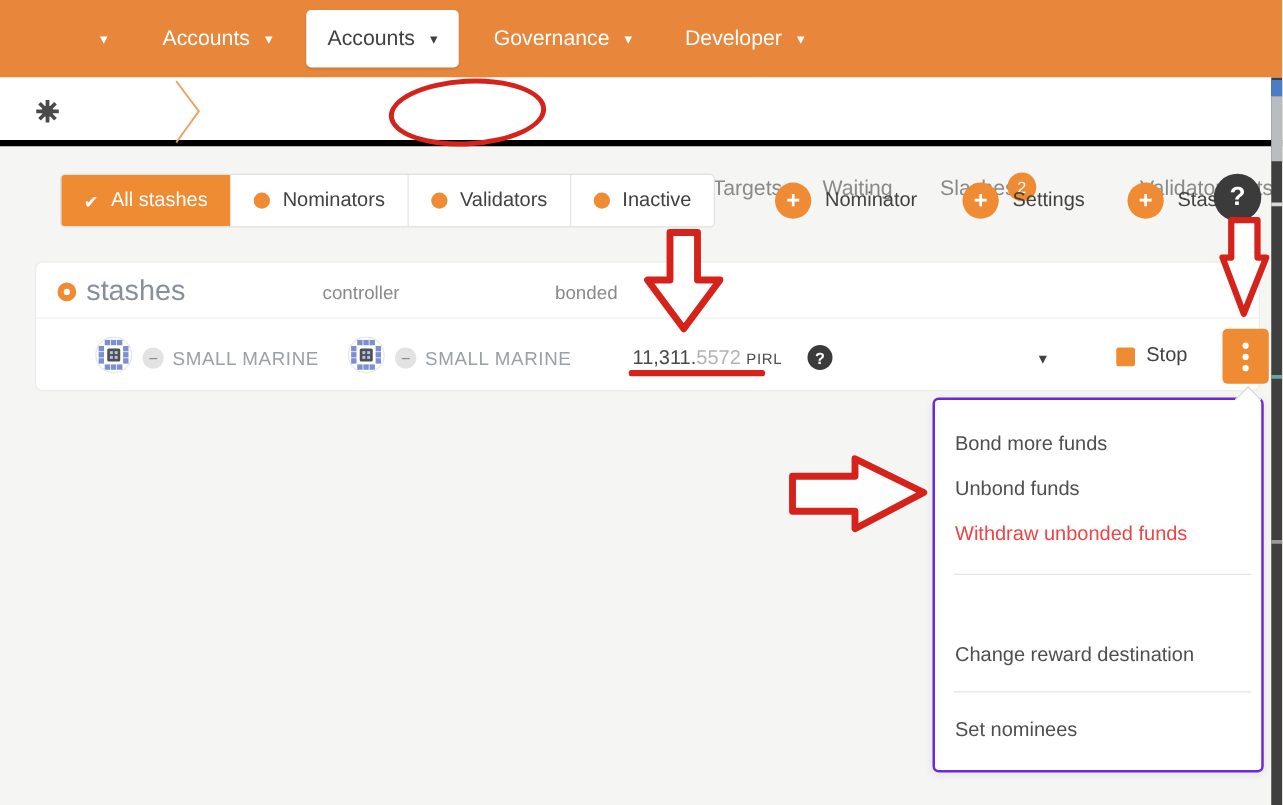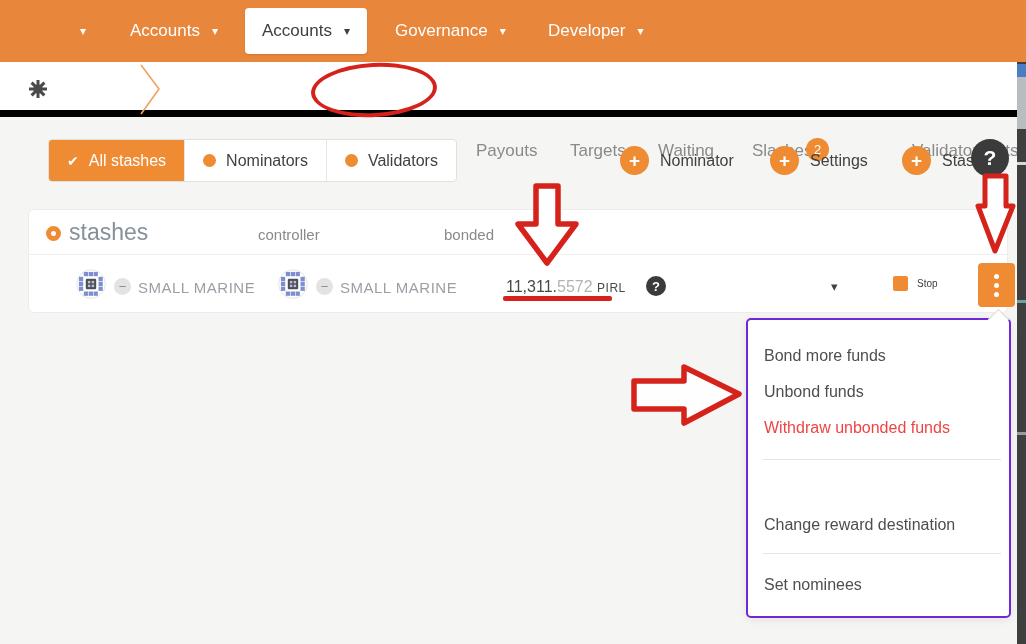--- a/index.html
+++ b/index.html
@@ -11,21 +11,21 @@
   .nav-item { position:absolute; top:0; height:62px; display:flex; align-items:center; gap:12px;
               color:#fff; font-size:17px; cursor:pointer; }
   .nav-caret { font-size:12px; color:#fff; }
   .nav-tab-active { position:absolute; left:245px; top:8px; width:122px; height:46px; background:#fff;
                     border-radius:4px; display:flex; align-items:center; justify-content:center; gap:12px;
                     color:#3f3f3f; font-size:17px; box-shadow:0 1px 2px rgba(0,0,0,.12); }
   .nav-tab-active .nav-caret { color:#3f3f3f; }
 
   
   .subnav { position:absolute; left:0; top:62px; width:1026px; height:55px; background:#fff;
-            border-bottom:7px solid #000000; }
+            border-bottom:5px solid #000000; }
   .app-title { position:absolute; left:56px; top:78px; font-size:17px; color:#414141; }
   .tab { position:absolute; top:79px; font-size:17px; color:#8a8a8a; cursor:pointer; }
   .tab.active { color:#3f3f3f; }
   .tab-underline { position:absolute; left:354px; top:108px; width:46px; height:3px; background:#ee8b33; }
   .badge { position:absolute; left:806px; top:76px; width:23px; height:23px; border-radius:50%;
            background:#ee8b33; color:#fff; font-size:13px; display:flex; align-items:center; justify-content:center; }
   .help-fab { position:absolute; left:971px; top:77px; width:38px; height:38px; border-radius:50%;
               background:#3b3b3b; color:#fff; font-size:21px; font-weight:bold;
               display:flex; align-items:center; justify-content:center; z-index:5; }
 
@@ -57,21 +57,21 @@
   .bonded-val { position:absolute; left:477px; top:68px; font-size:16px; color:#4a4a4a; white-space:nowrap; }
   .bonded-frac { color:#b3b3b3; }
   .bonded-unit { font-size:12px; color:#4a4a4a; letter-spacing:.5px; }
   .help-sm { position:absolute; left:617px; top:66px; width:20px; height:20px; border-radius:50%;
              background:#3b3b3b; color:#fff; font-size:13px; font-weight:bold;
              display:flex; align-items:center; justify-content:center; }
   .nominations { position:absolute; left:645px; top:68px; font-size:16px; color:#414141; cursor:pointer; }
   .nom-caret { position:absolute; left:802px; top:69px; font-size:13px; color:#414141; }
   .stop-btn { position:absolute; left:864px; top:66px; display:flex; align-items:center; gap:9px; cursor:pointer; }
   .stop-sq { width:15px; height:15px; background:#ee8b33; border-radius:2px; }
-  .stop-label { font-size:10px; color:#414141; }
+  .stop-label { font-size:16px; color:#414141; }
   .dots-btn { position:absolute; left:978px; top:263px; width:37px; height:44px; background:#ee8b33;
               border-radius:4px; display:flex; flex-direction:column; align-items:center; justify-content:center;
               gap:4px; cursor:pointer; z-index:6; }
   .dots-btn i { width:5px; height:5px; border-radius:50%; background:#fff; }
 
   
   .menu { position:absolute; left:746px; top:318px; width:265px; height:300px; background:#fff;
           border:2px solid #6d28d9; border-radius:5px; box-shadow:0 2px 8px rgba(0,0,0,.08); z-index:7; }
   .menu-notch { position:absolute; left:243px; top:-8px; width:15px; height:15px; background:#fff;
                 border-left:1px solid #d8d8d8; border-top:1px solid #d8d8d8; transform:rotate(45deg); }
@@ -152,20 +152,24 @@
       <span class="fcheck">✔</span>
       <span>All stashes</span>
     </div>
     <div class="fseg">
       <span class="fdot"></span>
       <span>Nominators</span>
     </div>
     <div class="fseg">
       <span class="fdot"></span>
       <span>Validators</span>
+    </div>
+    <div class="fseg">
+      <span class="fdot"></span>
+      <span>Inactive</span>
     </div>
   </div>
 
   <div class="add-btn" style="left:620px">
     <span class="add-circle">+</span>
     <span class="add-label">Nominator</span>
   </div>
   <div class="add-btn" style="left:770px">
     <span class="add-circle">+</span>
     <span class="add-label">Settings</span>

